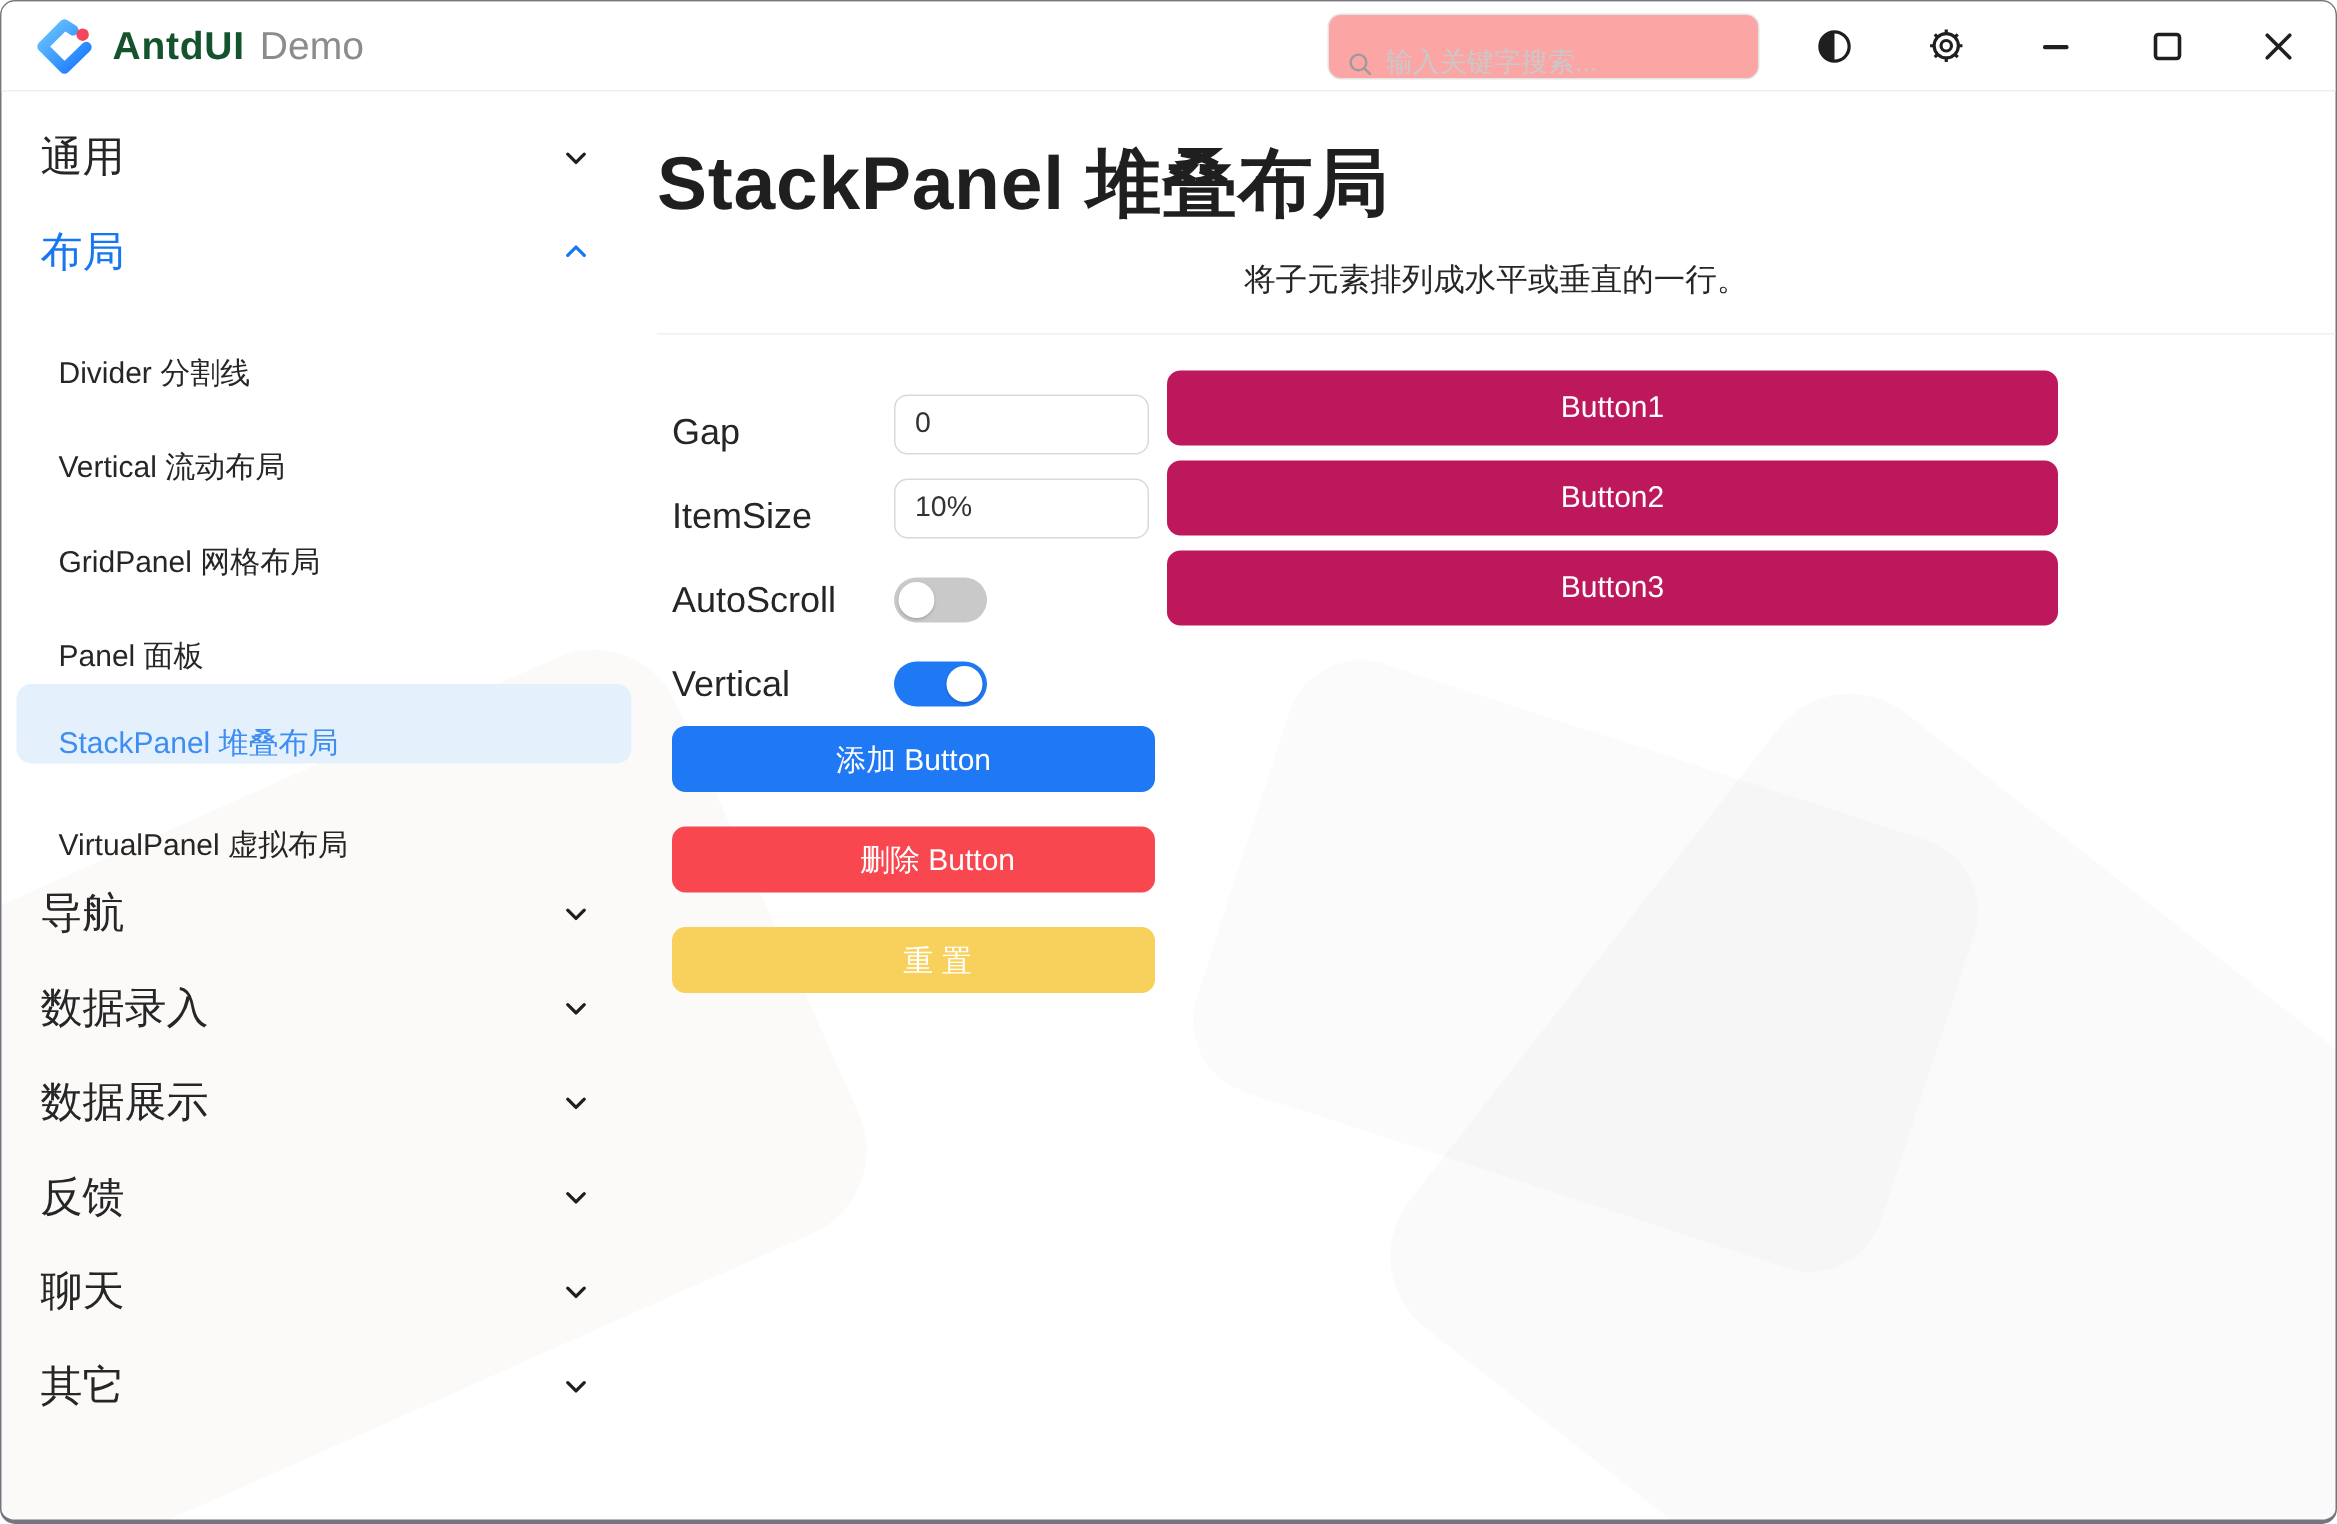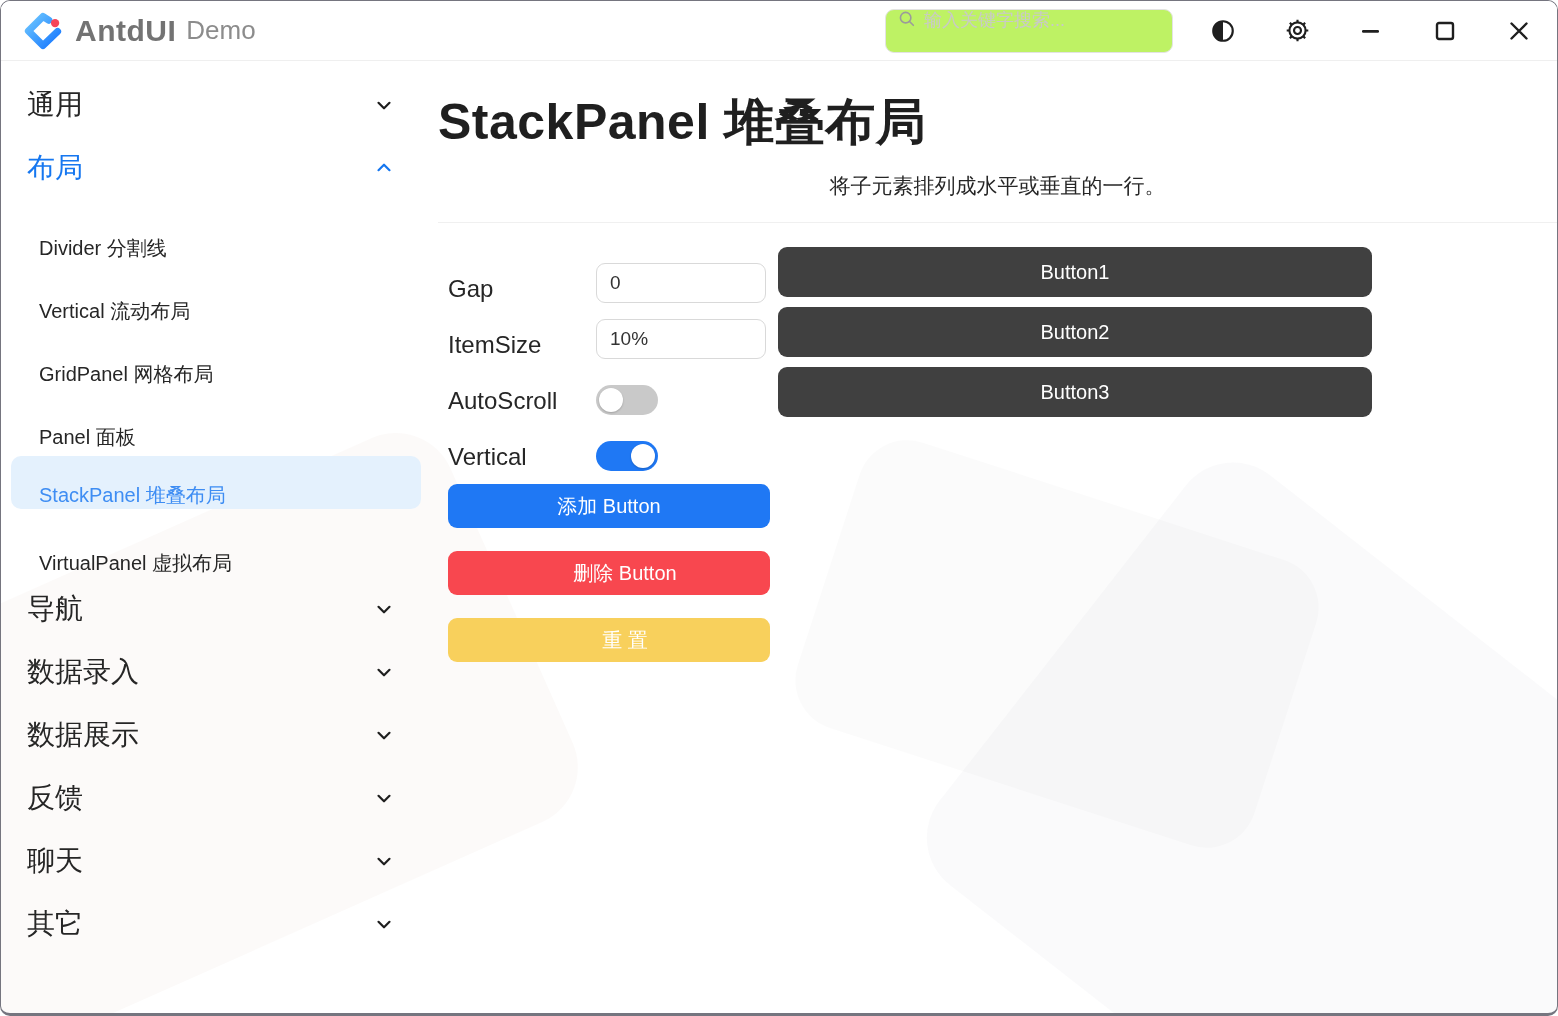--- a/index.html
+++ b/index.html
@@ -19,29 +19,29 @@
   
   .titlebar {
     height: 60px;
     display: flex; align-items: center;
     padding-left: 22px;
     border-bottom: 1px solid #efefef;
     position: relative; z-index: 2;
     background: #fff;
   }
   .logo { width: 40px; height: 40px; flex: 0 0 auto; }
-  .brand { font-size: 30px; font-weight: 600; color:#737373; margin-left: 12px; letter-spacing: .5px; }
+  .brand { font-size: 26px; font-weight: 600; color:#14532d; margin-left: 12px; letter-spacing: .5px; }
   .brand-sub { font-size: 26px; font-weight: 400; color:#8c8c8c; margin-left: 10px; }
   .tb-spacer { flex: 1; }
   .searchbox {
     width: 288px; height: 44px;
     border: 1px solid #e3e3e3; border-radius: 9px;
-    display: flex; align-items: flex-start;
+    display: flex; align-items: flex-end;
     padding: 0 12px; margin-right: 28px;
-    background:#bef264;
+    background:#fca5a5;
   }
   .searchbox svg { flex: 0 0 auto; color:#9b9b9b; }
   .searchbox input {
     border: none; outline: none; background: transparent;
     font-size: 18px; color:#262626; width: 100%; margin-left: 8px;
     font-family: inherit;
   }
   .searchbox input::placeholder { color: #c9c9c9; }
   .tb-icons { display: flex; align-items: center; gap: 30px; margin-right: 16px; }
   .tb-btn {
@@ -111,21 +111,21 @@
     color: #fff; font-size: 20px; cursor: pointer; font-family: inherit;
   }
   .action-btn + .action-btn { margin-top: 23px; padding-left: 32px; }
   .btn-add { background: #1f78f4; margin-top: 13px; }
   .btn-del { background: #f8474f; }
   .btn-reset { background: #f8d05c; }
 
   .right-col { flex: 1; }
   .demo-btn {
     display: block; width: 594px; height: 50px; border: none; border-radius: 9px;
-    background: #404040; color: #fff; font-size: 20px; cursor: pointer; font-family: inherit;
+    background: #be185d; color: #fff; font-size: 20px; cursor: pointer; font-family: inherit;
   }
   .demo-btn + .demo-btn { margin-top: 10px; }
 </style>
 </head>
 <body>
 
 <div class="window">
 
   <div class="titlebar">
     <svg class="logo" viewBox="0 0 48 48">

